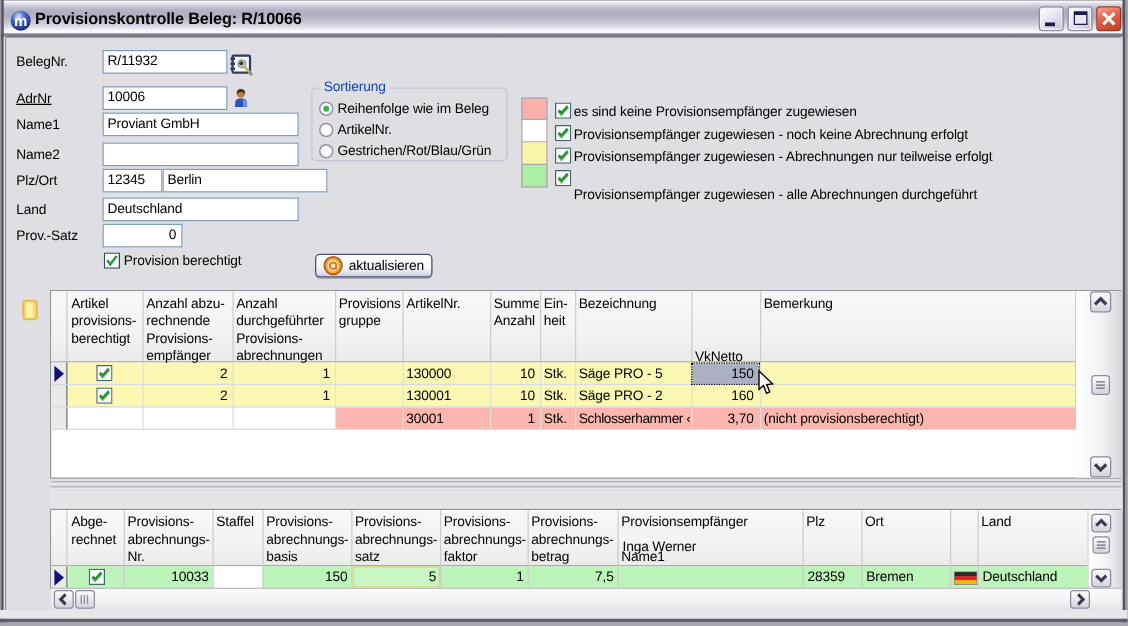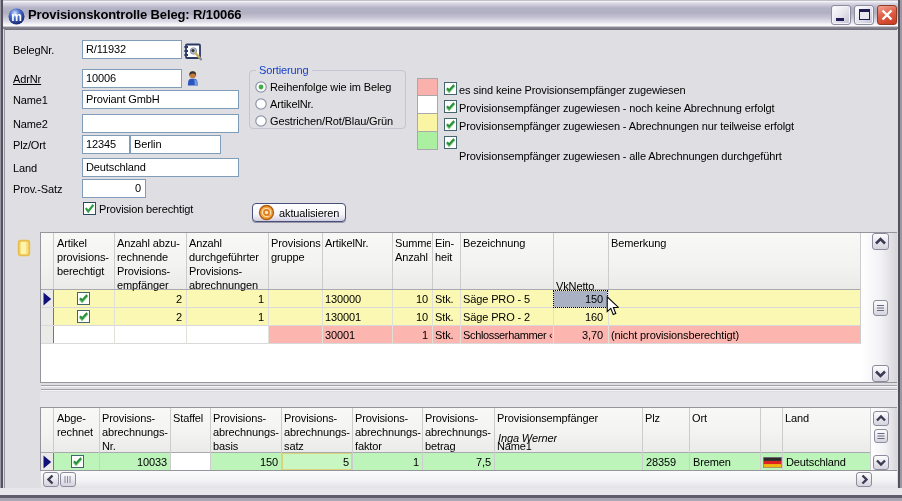--- a/index.html
+++ b/index.html
@@ -58,21 +58,21 @@
 <div class="lbl" style="left:13px;top:44px;">BelegNr.</div>
 <div class="fld" style="left:82px;top:40px;width:100px;height:19px;">R/11932</div>
 <div class="lbl" style="left:13px;top:73px;text-decoration:underline;">AdrNr</div>
 <div class="fld" style="left:82px;top:69px;width:100px;height:19px;">10006</div>
 <div class="lbl" style="left:13px;top:94px;">Name1</div>
 <div class="fld" style="left:82px;top:90px;width:157px;height:19px;">Proviant GmbH</div>
 <div class="lbl" style="left:13px;top:118px;">Name2</div>
 <div class="fld" style="left:82px;top:114px;width:157px;height:19px;"></div>
 <div class="lbl" style="left:13px;top:139px;">Plz/Ort</div>
 <div class="fld" style="left:82px;top:135px;width:48px;height:19px;">12345</div>
-<div class="fld" style="left:130px;top:135px;width:91px;height:19px;">Berlin</div>
+<div class="fld" style="left:130px;top:135px;width:132px;height:19px;">Berlin</div>
 <div class="lbl" style="left:13px;top:162px;">Land</div>
 <div class="fld" style="left:82px;top:158px;width:157px;height:19px;">Deutschland</div>
 <div class="lbl" style="left:13px;top:183px;">Prov.-Satz</div>
 <div class="fld fldr" style="left:82px;top:179px;width:64px;height:19px;">0</div>
 
 <svg class="abs" style="left:183px;top:42px" width="20" height="19" viewBox="0 0 20 19">
  <rect x="3" y="2.5" width="14" height="13.5" rx="1" fill="#fff" stroke="#2b3a66" stroke-width="1.8"></rect>
  <rect x="1.4" y="4" width="3.6" height="2" fill="#2b3a66"></rect>
  <rect x="1.4" y="8" width="3.6" height="2" fill="#2b3a66"></rect>
  <rect x="1.4" y="12" width="3.6" height="2" fill="#2b3a66"></rect>
@@ -332,21 +332,21 @@
       <rect x="0.5" y="0.5" width="12" height="12" fill="#fdfefd" stroke="#44676f"></rect>
       <path d="M3 6.8 L5.1 9.2 L10.2 3.6" stroke="#67c06b" stroke-width="2.6" fill="none"></path>
       <path d="M3 6.1 L5.1 8.4 L10.1 2.9" stroke="#2b8f3a" stroke-width="1.8" fill="none"></path>
     </svg>
 <div class="cell" style="left:99px;top:456px;width:68px;text-align:right;">10033</div>
 <div class="cell" style="left:210px;top:456px;width:68px;text-align:right;">150</div>
 <div class="abs" style="left:282px;top:453px;width:70px;height:17px;border:1px solid #d9d37e;background:#c8f7c4;"></div>
 <div class="cell" style="left:281px;top:456px;width:68px;text-align:right;">5</div>
 <div class="cell" style="left:352px;top:456px;width:67px;text-align:right;">1</div>
 <div class="cell" style="left:422px;top:456px;width:69px;text-align:right;">7,5</div>
-<div class="cell" style="left:498px;top:432px;font-style:italic;">Inga Werner</div>
+<div class="cell" style="left:498px;top:432px;">Inga Werner</div>
 <div class="cell" style="left:646px;top:456px;">28359</div>
 <div class="cell" style="left:693px;top:456px;">Bremen</div>
 <svg class="abs" style="left:763px;top:457px" width="19" height="11" viewBox="0 0 17 11" preserveAspectRatio="none">
  <rect x="0" y="0" width="17" height="11" fill="#888"></rect>
  <rect x="0.7" y="0.7" width="15.6" height="3.2" fill="#2a2a2a"></rect>
  <rect x="0.7" y="3.9" width="15.6" height="3.2" fill="#d22"></rect>
  <rect x="0.7" y="7.1" width="15.6" height="3.2" fill="#f2b60e"></rect>
 </svg>
 <div class="cell" style="left:786px;top:456px;">Deutschland</div>
 

